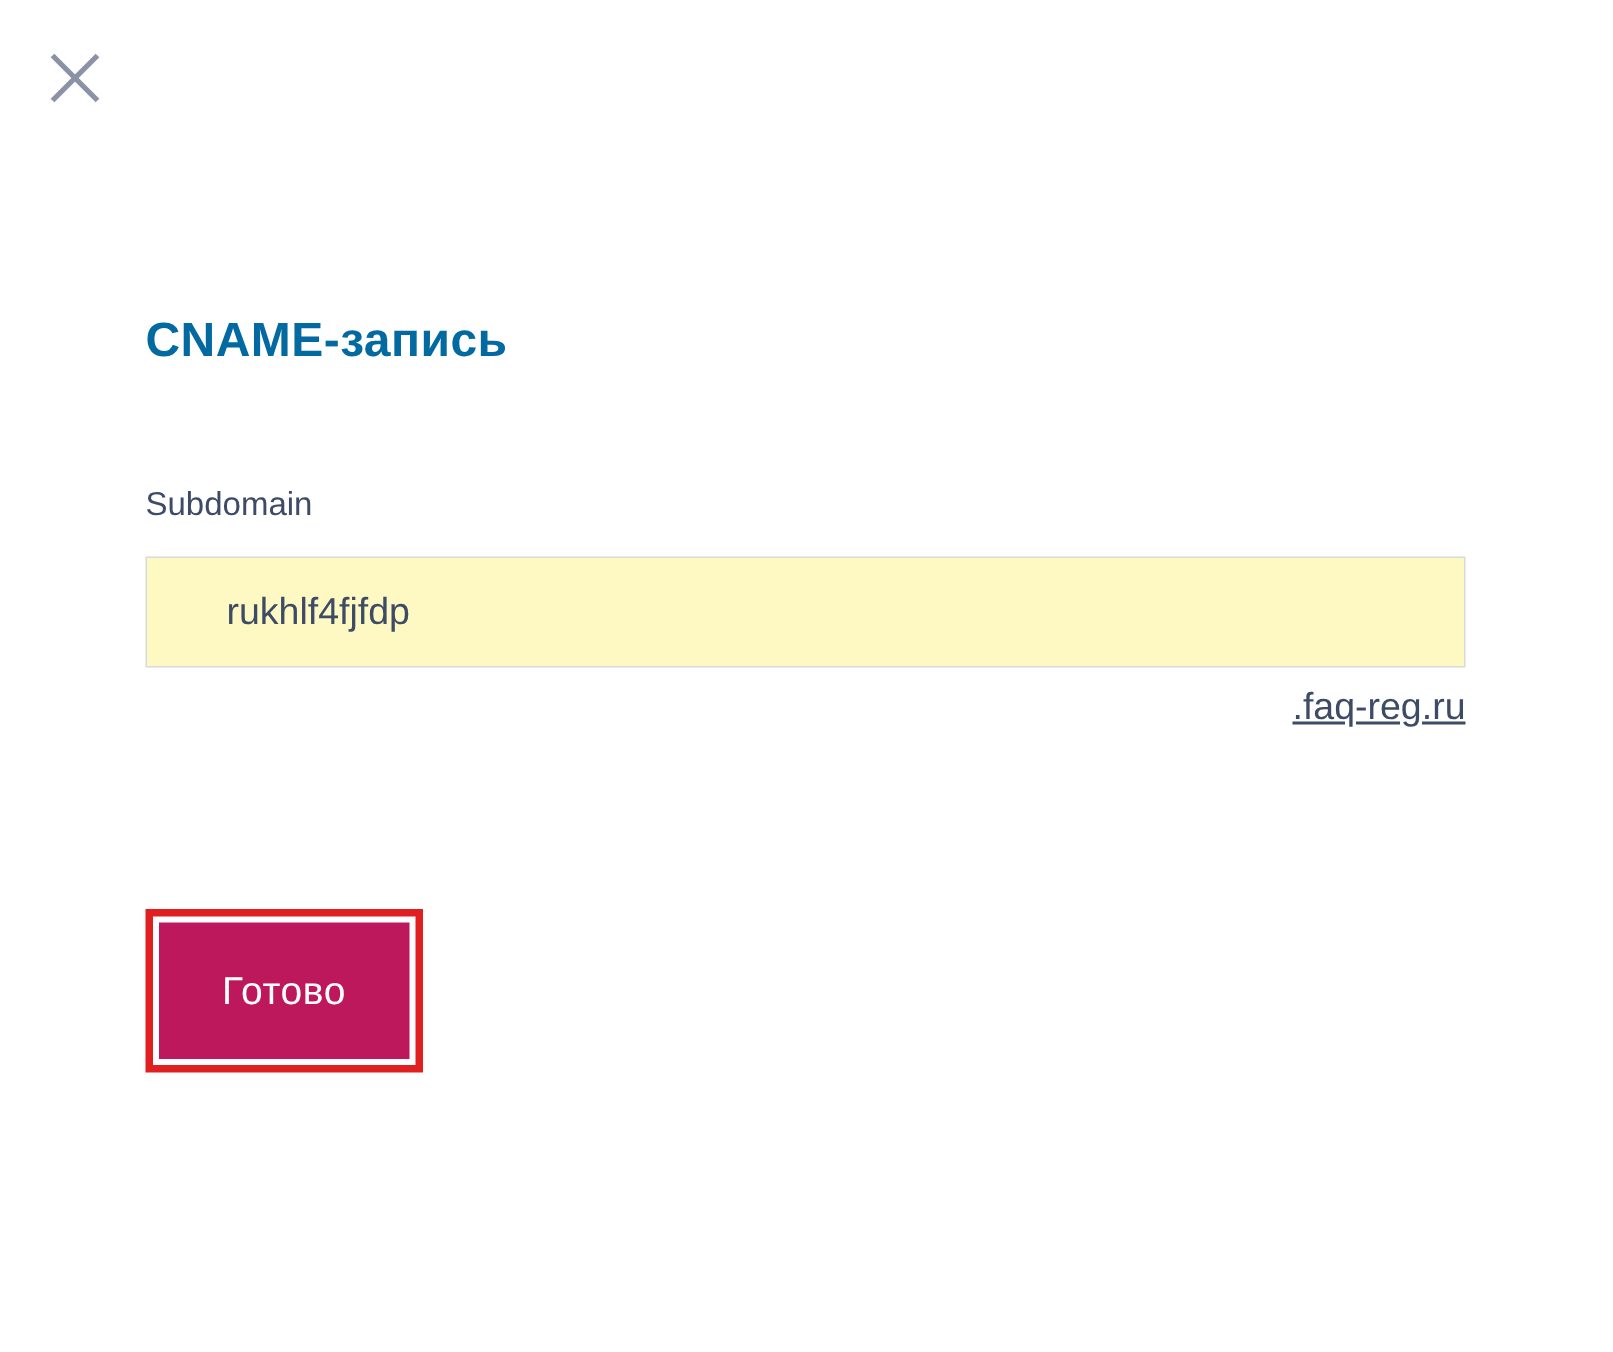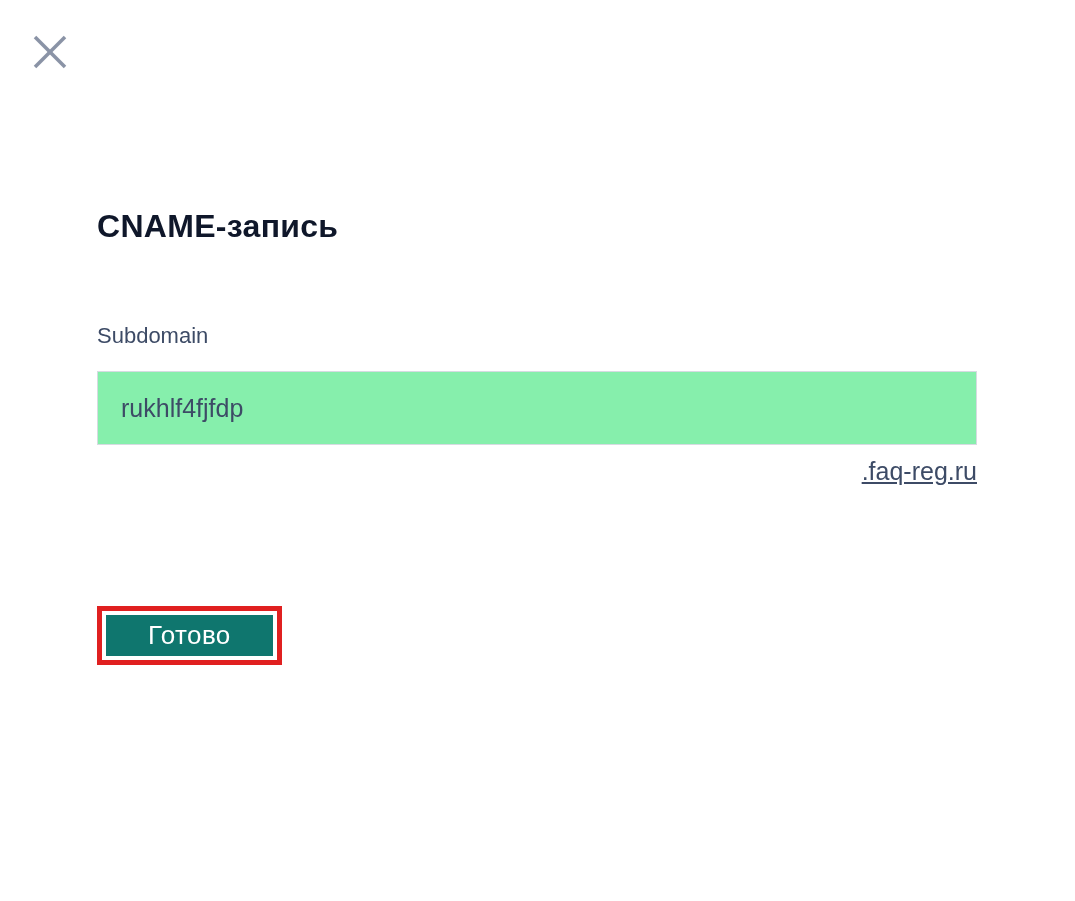--- a/index.html
+++ b/index.html
@@ -31,65 +31,65 @@
     }
     .content {
       position: absolute;
       top: 208px;
       left: 97px;
       width: 880px;
     }
     .title {
       font-size: 32px;
       font-weight: 600;
-      color: #0f172a;
+      color: #0369a1;
       letter-spacing: 0.3px;
       margin-bottom: 78px;
     }
     .field-group {
       margin-bottom: 38px;
     }
     .label {
       font-size: 22px;
       font-weight: 400;
       color: #3d4b66;
       margin-bottom: 22px;
       display: block;
     }
     .input {
       width: 100%;
       height: 74px;
       border: 1px solid #d6dbe1;
-      background: #86efac;
-      padding: 0 23px;
+      background: #fef9c3;
+      padding: 0 53px;
       font-size: 25px;
       color: #3d4b66;
       font-family: inherit;
       outline: none;
     }
     .suffix {
       text-align: right;
       font-size: 25px;
       color: #3d4b66;
       margin-top: 12px;
       text-decoration: underline;
     }
     .submit-wrap {
       margin-top: 82px;
       display: inline-block;
       border: 5px solid #e02020;
       padding: 4px;
     }
     .submit-btn {
-      background: #0f766e;
+      background: #be185d;
       color: #ffffff;
       border: none;
       font-size: 26px;
       font-weight: 500;
-      padding: 5px 42px;
+      padding: 30px 42px;
       cursor: pointer;
       font-family: inherit;
       letter-spacing: 0.4px;
     }
   </style>
 </head>
 <body>
 
 <div class="close-btn">
   <svg viewBox="0 0 40 40">

